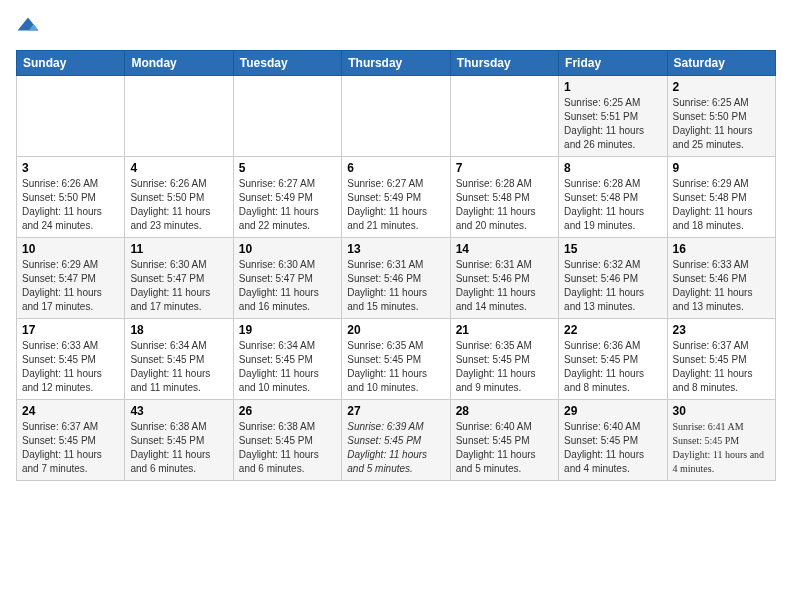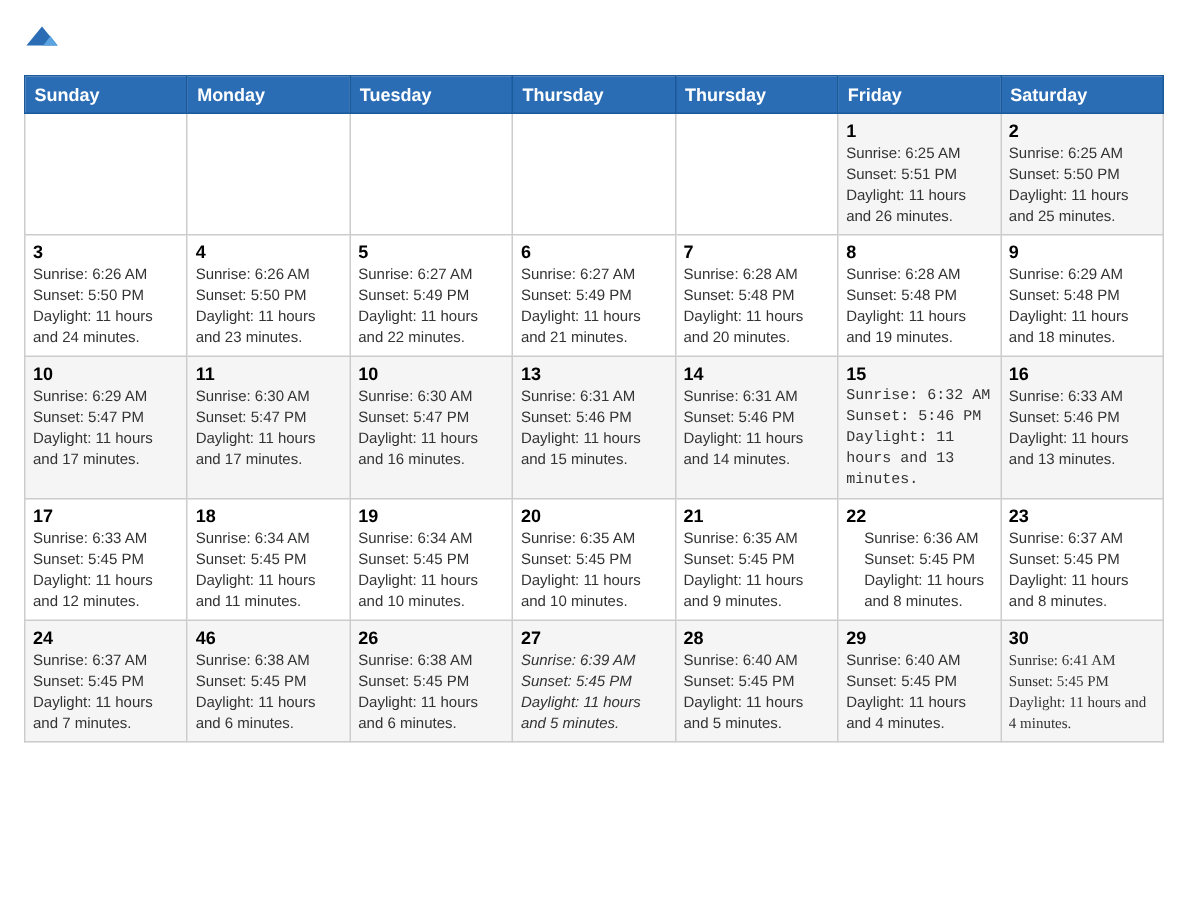--- a/index.html
+++ b/index.html
@@ -203,21 +203,21 @@
 Daylight: 11 hours and 15 minutes.</div>
         </td>
         <td>
           <span class="day-num">14</span>
           <div class="day-info" style="white-space: pre-line;">Sunrise: 6:31 AM
 Sunset: 5:46 PM
 Daylight: 11 hours and 14 minutes.</div>
         </td>
         <td>
           <span class="day-num">15</span>
-          <div class="day-info" style="white-space: pre-line; font-family: Liberation Mono, monospace;">Sunrise: 6:32 AM
+          <div class="day-info" style="white-space: pre-line;">Sunrise: 6:32 AM
 Sunset: 5:46 PM
 Daylight: 11 hours and 13 minutes.</div>
         </td>
         <td>
           <span class="day-num">16</span>
           <div class="day-info" style="white-space: pre-line;">Sunrise: 6:33 AM
 Sunset: 5:46 PM
 Daylight: 11 hours and 13 minutes.</div>
         </td>
       </tr>
@@ -247,40 +247,40 @@
 Daylight: 11 hours and 10 minutes.</div>
         </td>
         <td>
           <span class="day-num">21</span>
           <div class="day-info" style="white-space: pre-line;">Sunrise: 6:35 AM
 Sunset: 5:45 PM
 Daylight: 11 hours and 9 minutes.</div>
         </td>
         <td>
           <span class="day-num">22</span>
-          <div class="day-info" style="white-space: pre-line; margin-left: 12px;">Sunrise: 6:36 AM
+          <div class="day-info" style="white-space: pre-line;">Sunrise: 6:36 AM
 Sunset: 5:45 PM
 Daylight: 11 hours and 8 minutes.</div>
         </td>
         <td>
           <span class="day-num">23</span>
           <div class="day-info" style="white-space: pre-line;">Sunrise: 6:37 AM
 Sunset: 5:45 PM
 Daylight: 11 hours and 8 minutes.</div>
         </td>
       </tr>
       <tr>
         <td>
           <span class="day-num">24</span>
           <div class="day-info" style="white-space: pre-line;">Sunrise: 6:37 AM
 Sunset: 5:45 PM
 Daylight: 11 hours and 7 minutes.</div>
         </td>
         <td>
-          <span class="day-num">46</span>
+          <span class="day-num">43</span>
           <div class="day-info" style="white-space: pre-line;">Sunrise: 6:38 AM
 Sunset: 5:45 PM
 Daylight: 11 hours and 6 minutes.</div>
         </td>
         <td>
           <span class="day-num">26</span>
           <div class="day-info" style="white-space: pre-line;">Sunrise: 6:38 AM
 Sunset: 5:45 PM
 Daylight: 11 hours and 6 minutes.</div>
         </td>

